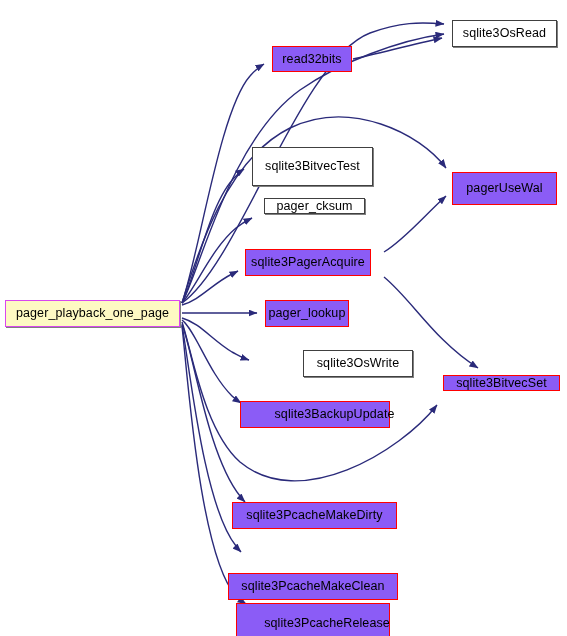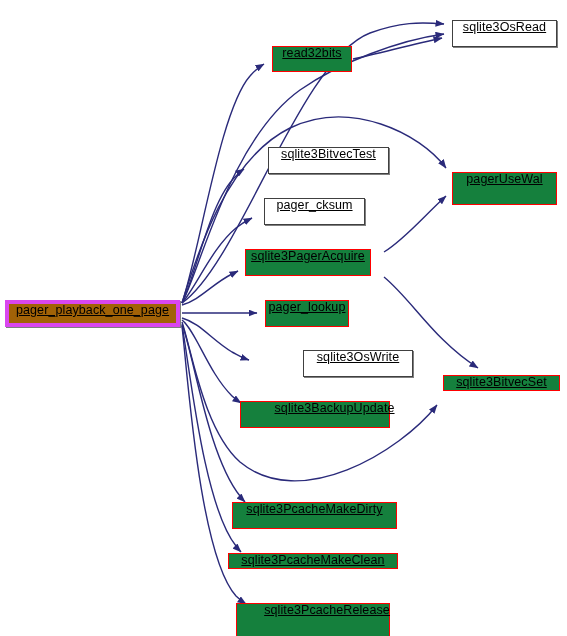--- a/index.html
+++ b/index.html
@@ -21,43 +21,42 @@
     position: absolute;
     left: 0;
     top: 0;
     width: 567px;
     height: 636px;
   }
   .node {
     position: absolute;
     box-sizing: border-box;
     display: flex;
-    align-items: flex-start;
+    align-items: center;
     justify-content: center;
     font-size: 12.5px;
     line-height: 1;
     color: #000000;
     white-space: nowrap;
     letter-spacing: 0.1px;
     background: #ffffff;
     border: 1px solid #000000;
-    text-decoration: underline;
   }
   .node.red {
     border: 1px solid #ff0000;
-    background: #15803d;
+    background: #8b5cf6;
   }
   .node.black {
     border: 1px solid #404040;
     background: #ffffff;
     box-shadow: 1px 1px 0 0 #7f7f7f;
   }
   .node.root {
-    border: 4px solid #d946ef;
-    background: #a16207;
+    border: 1px solid #d946ef;
+    background: #fef9c3;
     box-shadow: 1px 1px 0 0 #7f7f7f;
   }
   .node-label {
     pointer-events: none;
   }
 </style>
 </head>
 <body>
 
 <div id="graph-canvas">
@@ -92,48 +91,48 @@
   <div id="nodes-layer">
       <div class="node root" style="left: 5px; top: 300px; width: 175px; height: 27px;">
         <span class="node-label">pager_playback_one_page</span>
       </div>
       <div class="node black" style="left: 452px; top: 20px; width: 105px; height: 27px;">
         <span class="node-label">sqlite3OsRead</span>
       </div>
       <div class="node red" style="left: 272px; top: 46px; width: 80px; height: 26px;">
         <span class="node-label">read32bits</span>
       </div>
-      <div class="node black" style="left: 268px; top: 147px; width: 121px; height: 27px;">
+      <div class="node black" style="left: 252px; top: 147px; width: 121px; height: 39px;">
         <span class="node-label">sqlite3BitvecTest</span>
       </div>
       <div class="node red" style="left: 452px; top: 172px; width: 105px; height: 33px;">
         <span class="node-label">pagerUseWal</span>
       </div>
-      <div class="node black" style="left: 264px; top: 198px; width: 101px; height: 27px;">
+      <div class="node black" style="left: 264px; top: 198px; width: 101px; height: 16px;">
         <span class="node-label">pager_cksum</span>
       </div>
       <div class="node red" style="left: 245px; top: 249px; width: 126px; height: 27px;">
         <span class="node-label">sqlite3PagerAcquire</span>
       </div>
       <div class="node red" style="left: 265px; top: 300px; width: 84px; height: 27px;">
         <span class="node-label">pager_lookup</span>
       </div>
       <div class="node black" style="left: 260px; top: 350px; width: 110px; height: 27px; margin-left: 43px;">
         <span class="node-label">sqlite3OsWrite</span>
       </div>
       <div class="node red" style="left: 443px; top: 375px; width: 117px; height: 16px;">
         <span class="node-label">sqlite3BitvecSet</span>
       </div>
       <div class="node red" style="left: 240px; top: 401px; width: 150px; height: 27px; padding-left: 39px;">
         <span class="node-label">sqlite3BackupUpdate</span>
       </div>
       <div class="node red" style="left: 232px; top: 502px; width: 165px; height: 27px;">
         <span class="node-label">sqlite3PcacheMakeDirty</span>
       </div>
-      <div class="node red" style="left: 228px; top: 553px; width: 170px; height: 16px;">
+      <div class="node red" style="left: 228px; top: 573px; width: 170px; height: 27px;">
         <span class="node-label">sqlite3PcacheMakeClean</span>
       </div>
       <div class="node red" style="left: 236px; top: 603px; width: 154px; height: 40px; padding-left: 28px;">
         <span class="node-label">sqlite3PcacheRelease</span>
       </div>
     </div>
 
 </div>
 
 </body></html>

